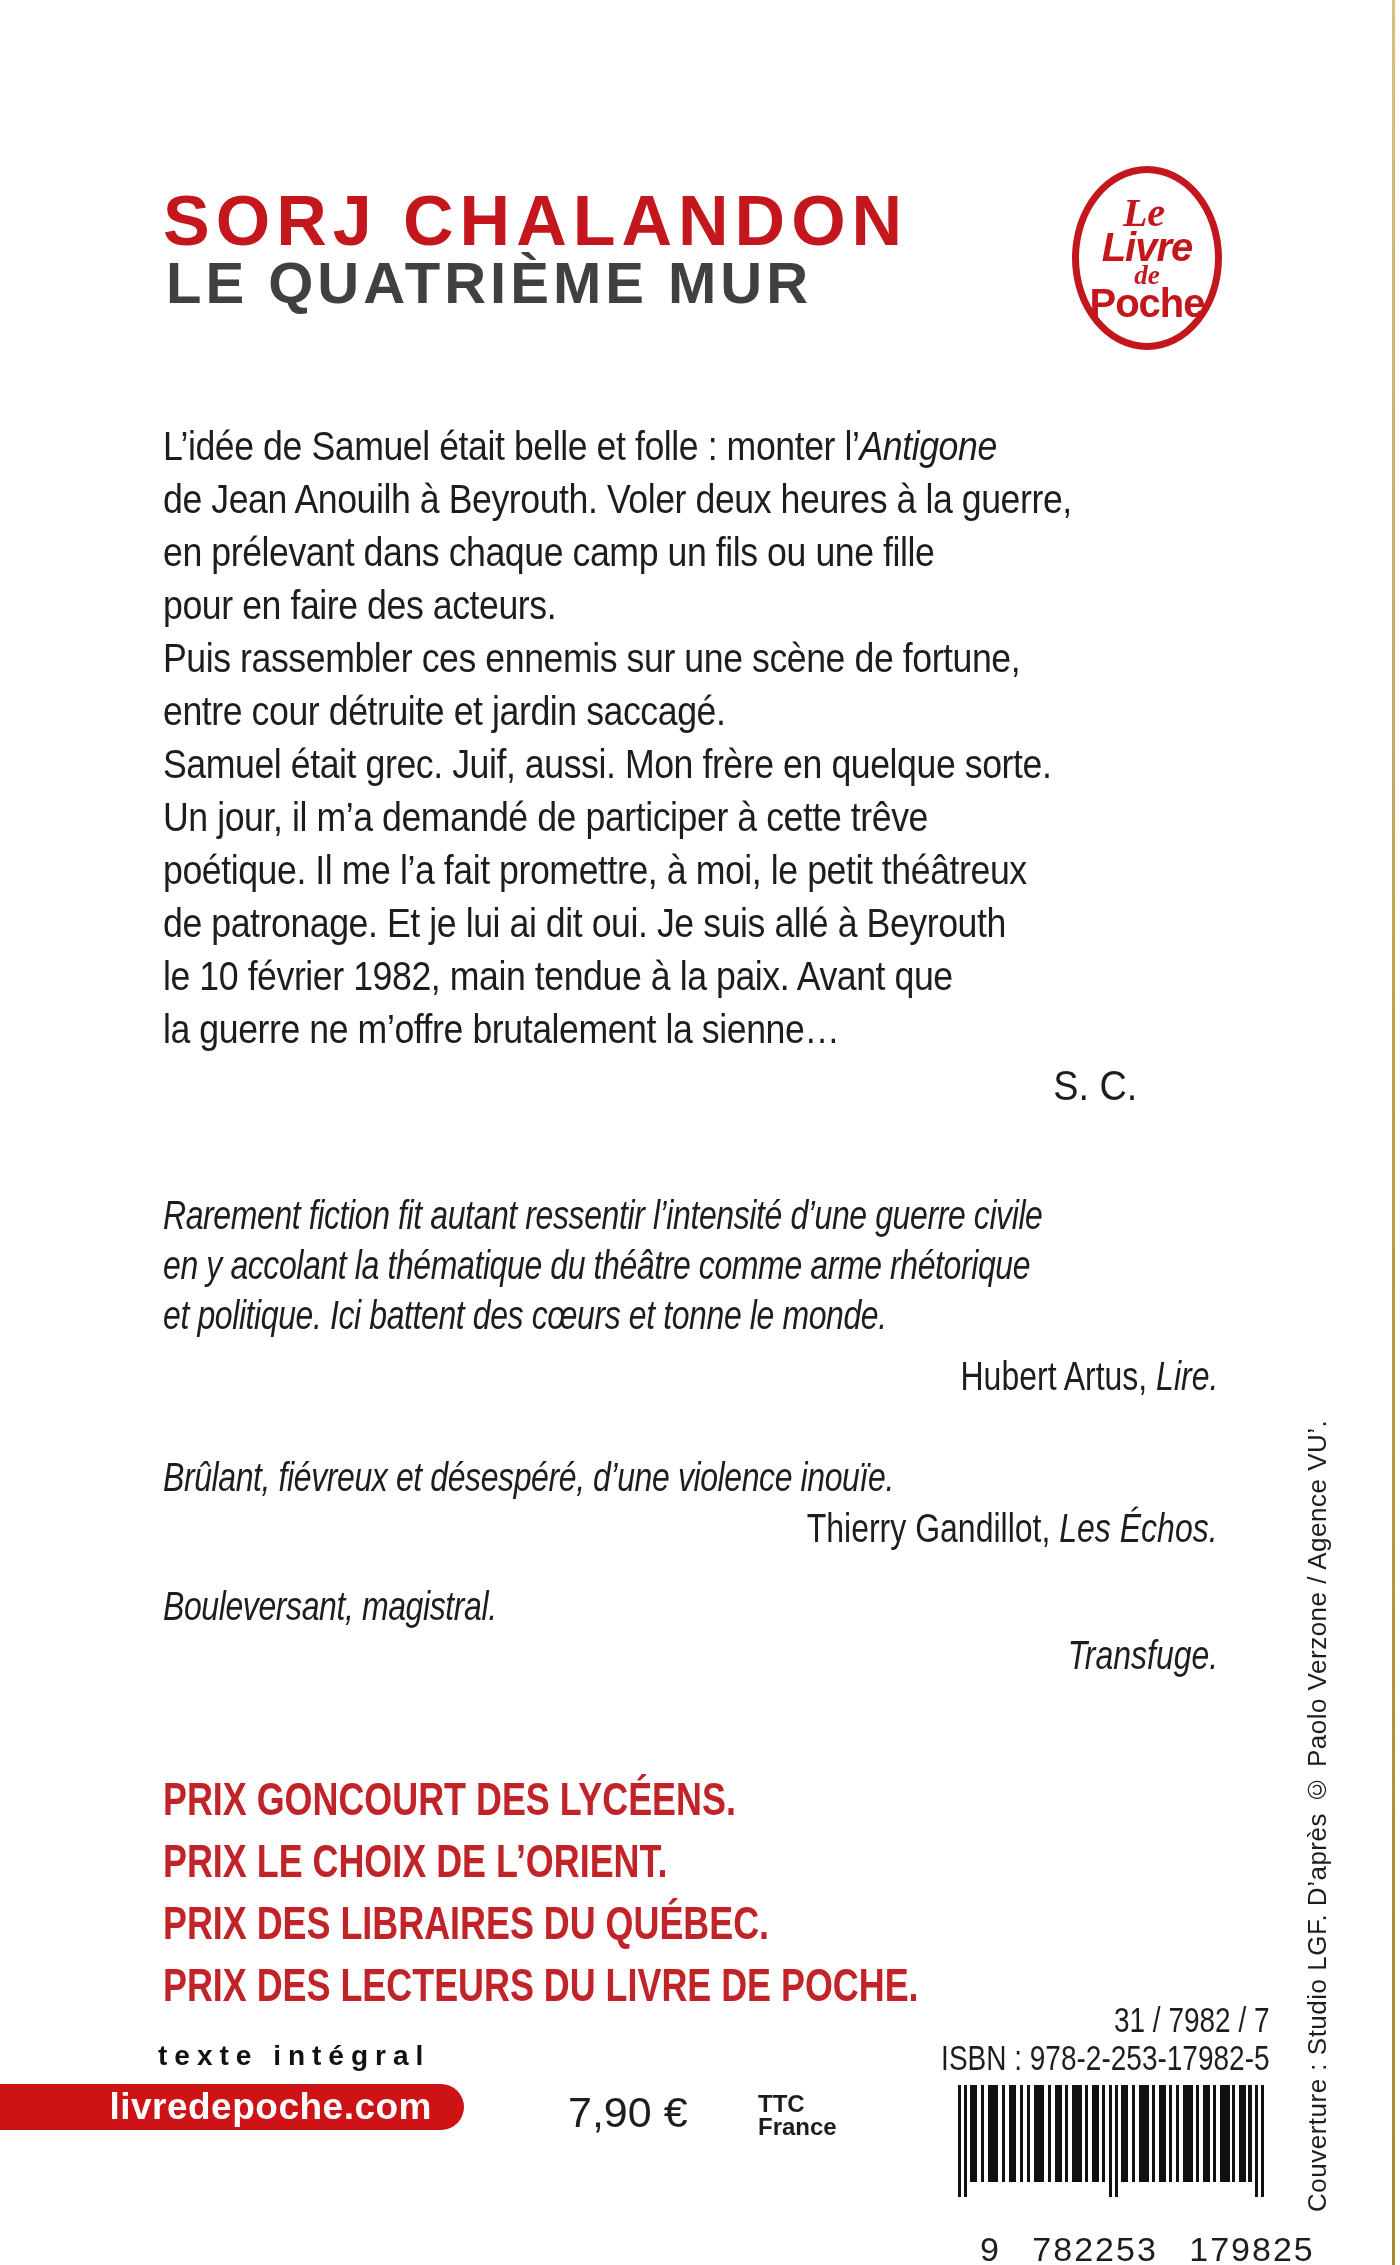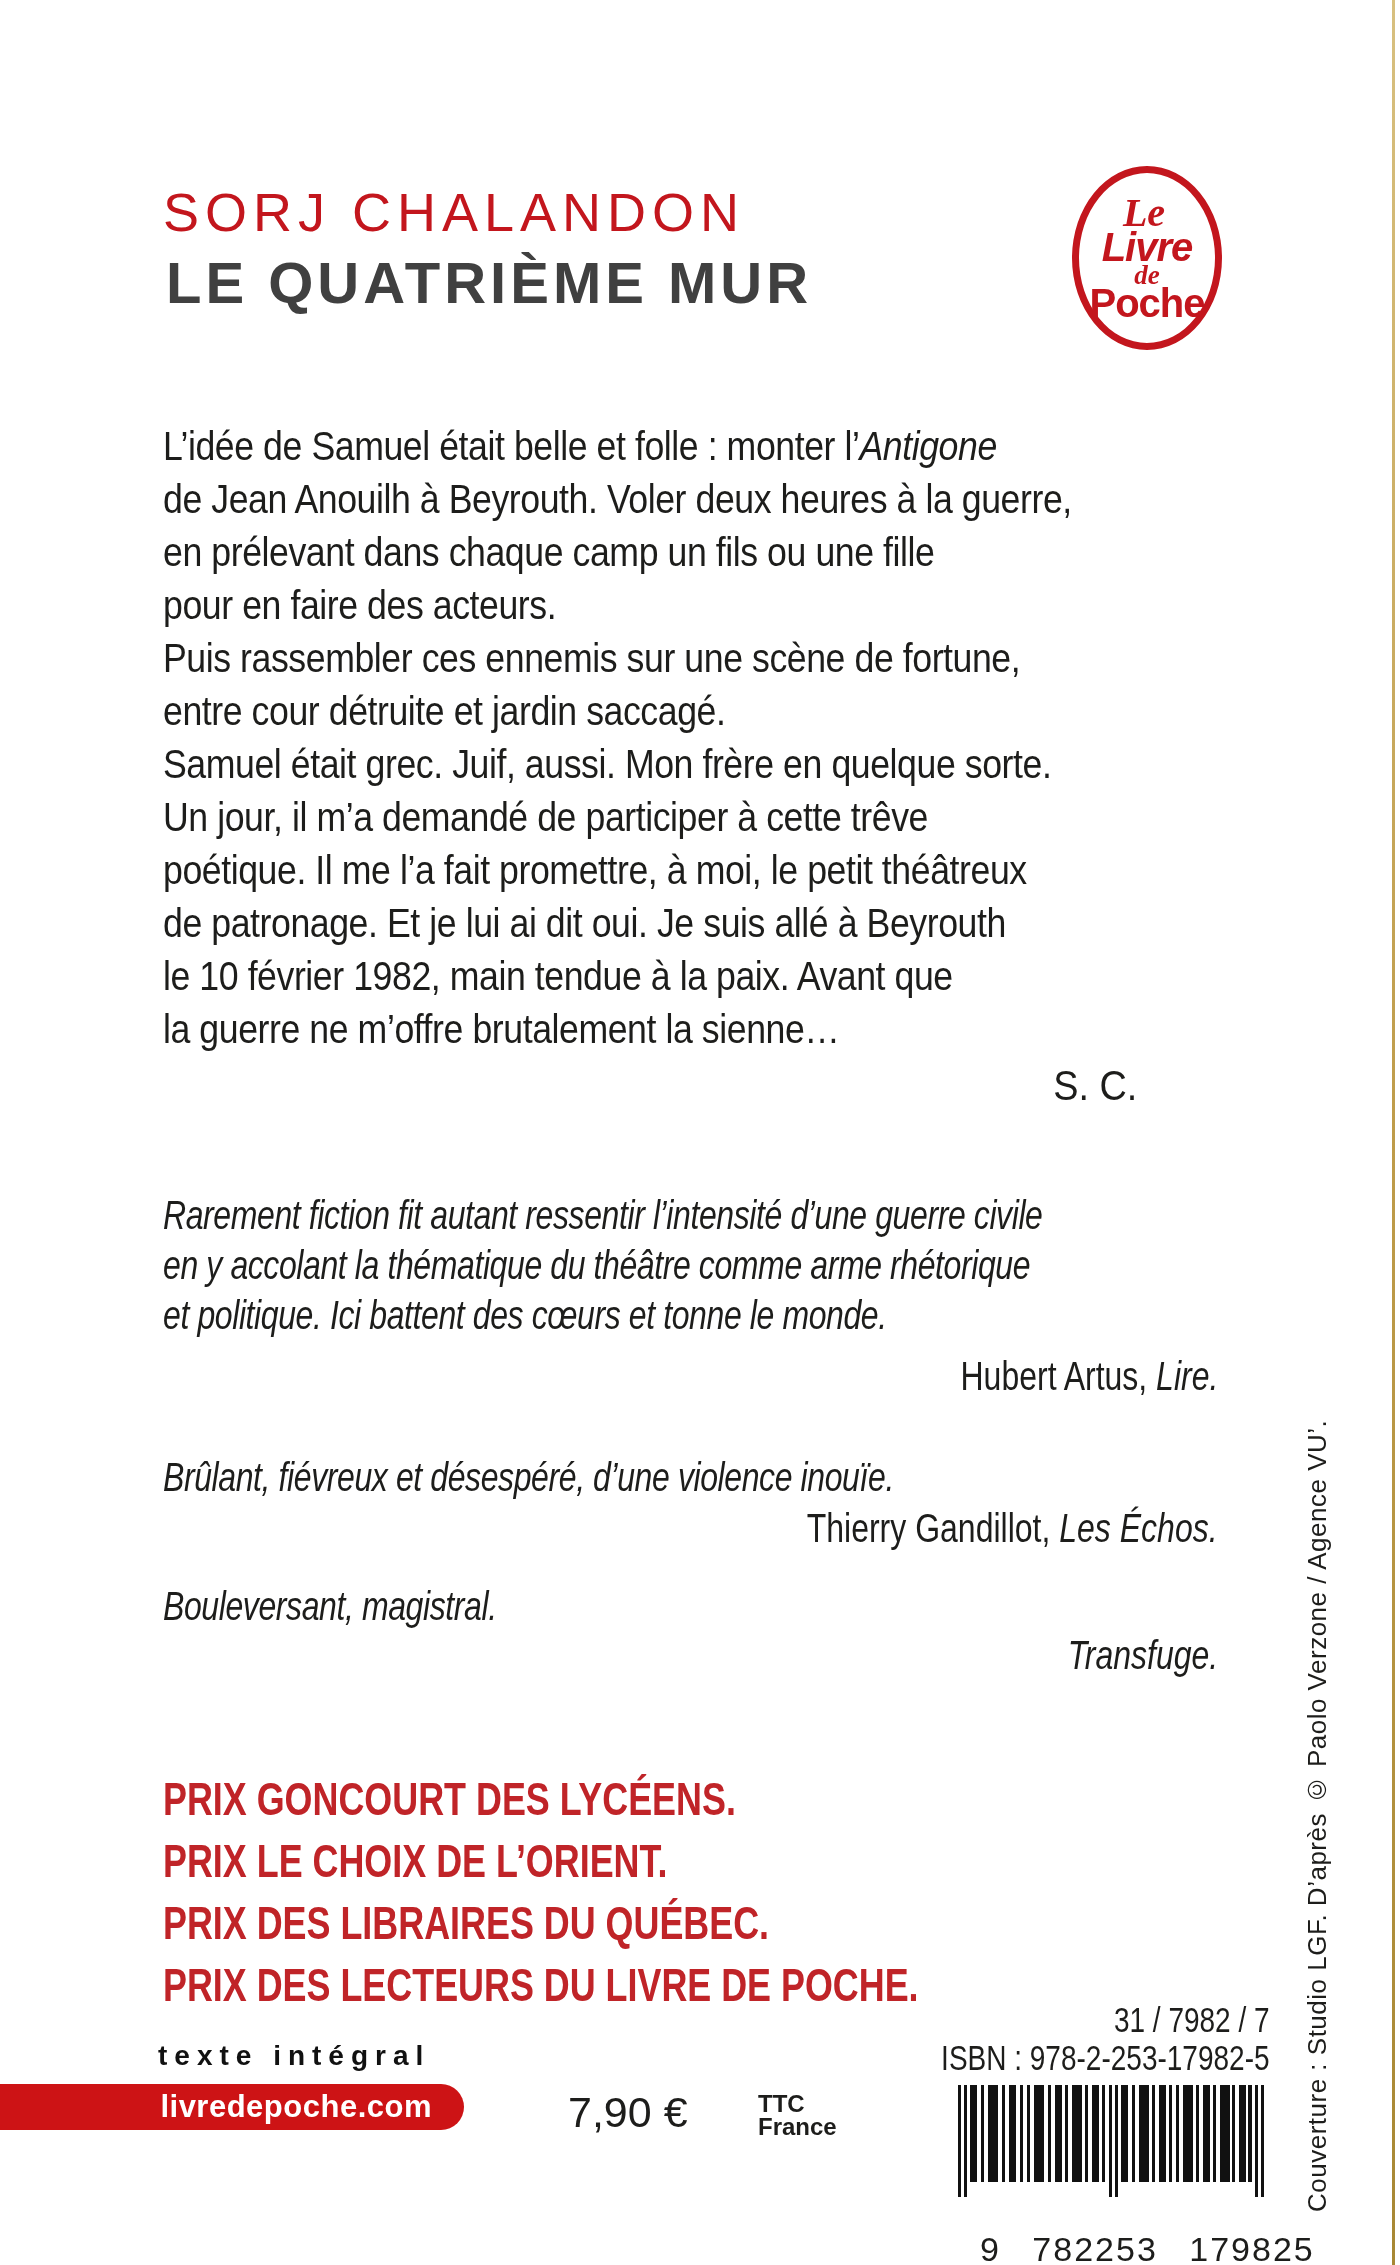--- a/index.html
+++ b/index.html
@@ -1,21 +1,21 @@
 <!DOCTYPE html>
 <html><head>
 <meta charset="utf-8">
 <style>
   html,body{margin:0;padding:0;background:#ffffff;}
   body{width:1400px;height:2265px;position:relative;overflow:hidden;
        font-family:"Liberation Sans",sans-serif;color:var(--ink,#1d1d1b);}
   .abs{position:absolute;}
 
   
-  .author{left:163px;top:181px;font-size:54px;font-weight:normal;letter-spacing:6px;
+  .author{left:163px;top:181px;font-size:70px;font-weight:bold;letter-spacing:6px;
           color:var(--brand-red);white-space:nowrap;}
   .book-title{left:166px;top:249px;font-size:58px;font-weight:bold;letter-spacing:4px;
           color:#404040;white-space:nowrap;}
 
   
   .logo{left:1072px;top:166px;width:150px;height:184px;border:7px solid var(--brand-red);
         border-radius:50%;box-sizing:border-box;display:flex;flex-direction:column;
         align-items:center;justify-content:center;color:var(--brand-red);line-height:.85;}
   .logo .script{font-family:"Liberation Serif",serif;font-style:italic;font-weight:bold;}
   .logo .le{font-size:40px;margin-left:-6px;}
@@ -41,21 +41,21 @@
   .prizes{left:163px;top:1768px;font-size:46px;font-weight:bold;line-height:62px;
           color:var(--prize-red);transform:scaleX(.78);transform-origin:0 0;
           white-space:nowrap;}
 
   
   .texte-integral{left:158px;top:2040px;font-size:28px;font-weight:bold;
                   letter-spacing:7px;color:#111;}
   .site-pill{left:-30px;top:2084px;width:494px;height:46px;background:var(--pill-red);
              border-radius:0 23px 23px 0;display:flex;align-items:center;
              justify-content:flex-end;padding-right:32px;box-sizing:border-box;}
-  .site-pill span{color:#fff;font-size:31px;font-weight:bold;letter-spacing:.5px;}
+  .site-pill span{color:#fff;font-size:37px;font-weight:bold;letter-spacing:.5px;}
   .price{left:568px;top:2088px;font-size:43px;font-weight:normal;white-space:nowrap;}
   .price-note{left:758px;top:2093px;font-size:24px;font-weight:bold;line-height:.95;}
   .ref-number{right:130px;top:2000px;font-size:35px;transform:scaleX(.8);
               transform-origin:100% 0;white-space:nowrap;}
   .isbn{right:130px;top:2038px;font-size:35px;transform:scaleX(.8);
         transform-origin:100% 0;white-space:nowrap;}
 
   
   .barcode{left:930px;top:2085px;width:340px;height:150px;}
   .barcode-digits{left:980px;top:2186px;width:344px;font-size:34px;letter-spacing:2px;

